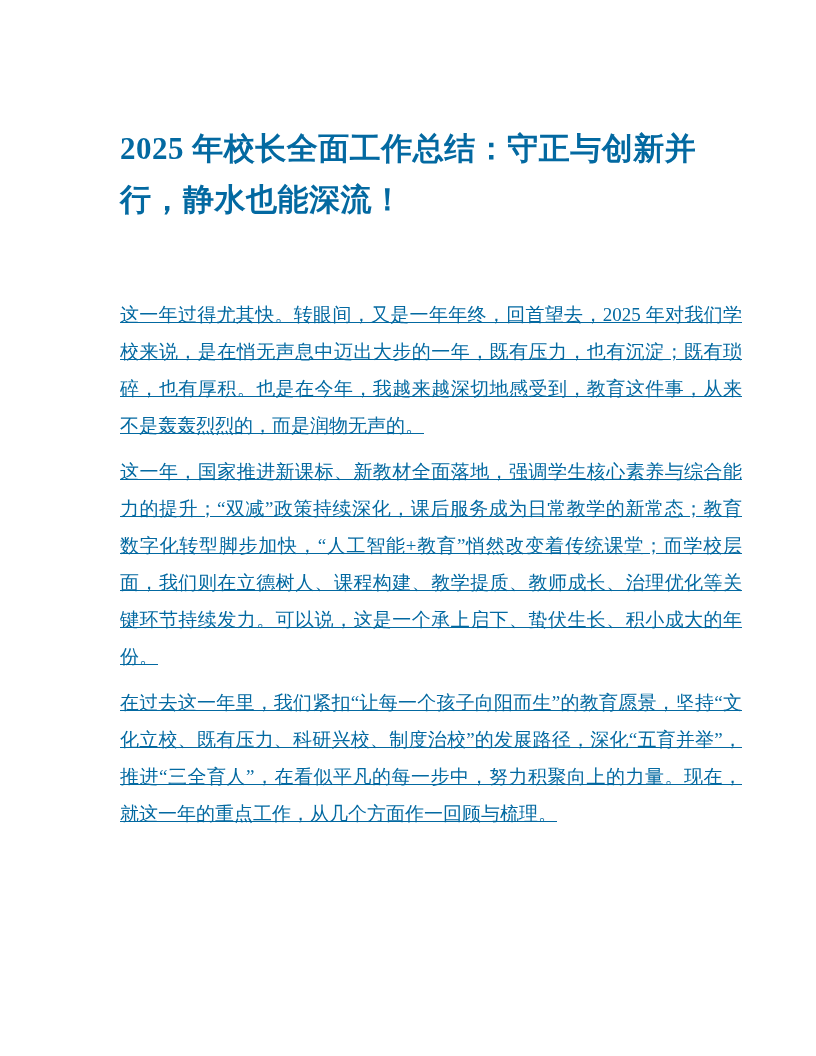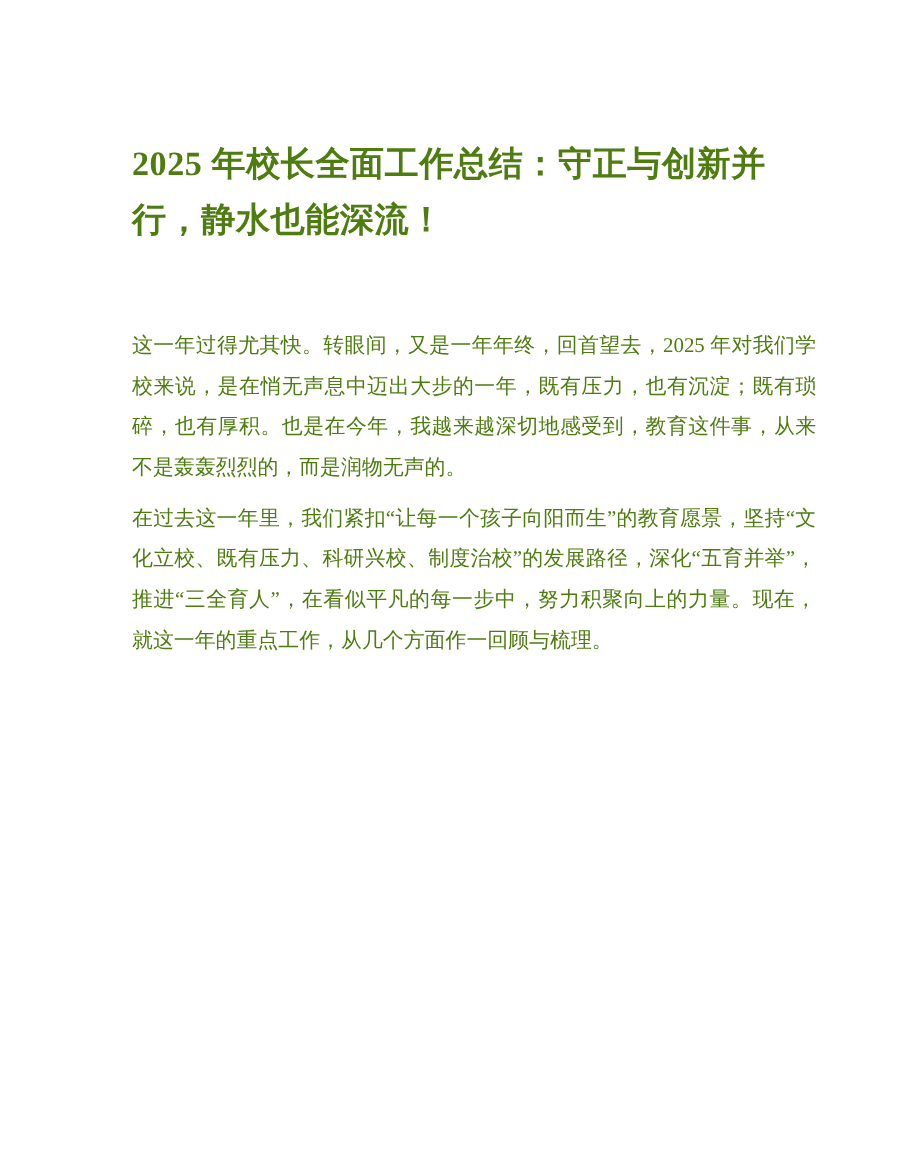--- a/index.html
+++ b/index.html
@@ -16,40 +16,42 @@
     height: 1056px;
     background: #ffffff;
     overflow: hidden;
     box-sizing: border-box;
   }
   .content {
     box-sizing: border-box;
     width: 100%;
     height: 100%;
     padding: 123px 74px 0 120px;
-    color: #4d7c0f;
+    color: #0369a1;
   }
   .doc-title {
     font-size: 31px;
     line-height: 51px;
     font-weight: 700;
     margin: 0 0 71px 0;
     text-align: left;
     letter-spacing: 0.5px;
   }
   .para {
     font-size: 19px;
     line-height: 37px;
     margin: 0 0 9px 0;
     text-align: justify;
     text-justify: inter-ideograph;
+    text-decoration: underline;
   }
 </style>
 </head>
 <body>
 
 <div class="page">
   <div class="content">
     <h1 class="doc-title">2025 年校长全面工作总结：守正与创新并行，静水也能深流！</h1>
     <p class="para">这一年过得尤其快。转眼间，又是一年年终，回首望去，2025 年对我们学校来说，是在悄无声息中迈出大步的一年，既有压力，也有沉淀；既有琐碎，也有厚积。也是在今年，我越来越深切地感受到，教育这件事，从来不是轰轰烈烈的，而是润物无声的。</p>
+    <p class="para">这一年，国家推进新课标、新教材全面落地，强调学生核心素养与综合能力的提升；“双减”政策持续深化，课后服务成为日常教学的新常态；教育数字化转型脚步加快，“人工智能+教育”悄然改变着传统课堂；而学校层面，我们则在立德树人、课程构建、教学提质、教师成长、治理优化等关键环节持续发力。可以说，这是一个承上启下、蛰伏生长、积小成大的年份。</p>
     <p class="para">在过去这一年里，我们紧扣“让每一个孩子向阳而生”的教育愿景，坚持“文化立校、既有压力、科研兴校、制度治校”的发展路径，深化“五育并举”，推进“三全育人”，在看似平凡的每一步中，努力积聚向上的力量。现在，就这一年的重点工作，从几个方面作一回顾与梳理。</p>
   </div>
 </div>
 
 </body></html>

